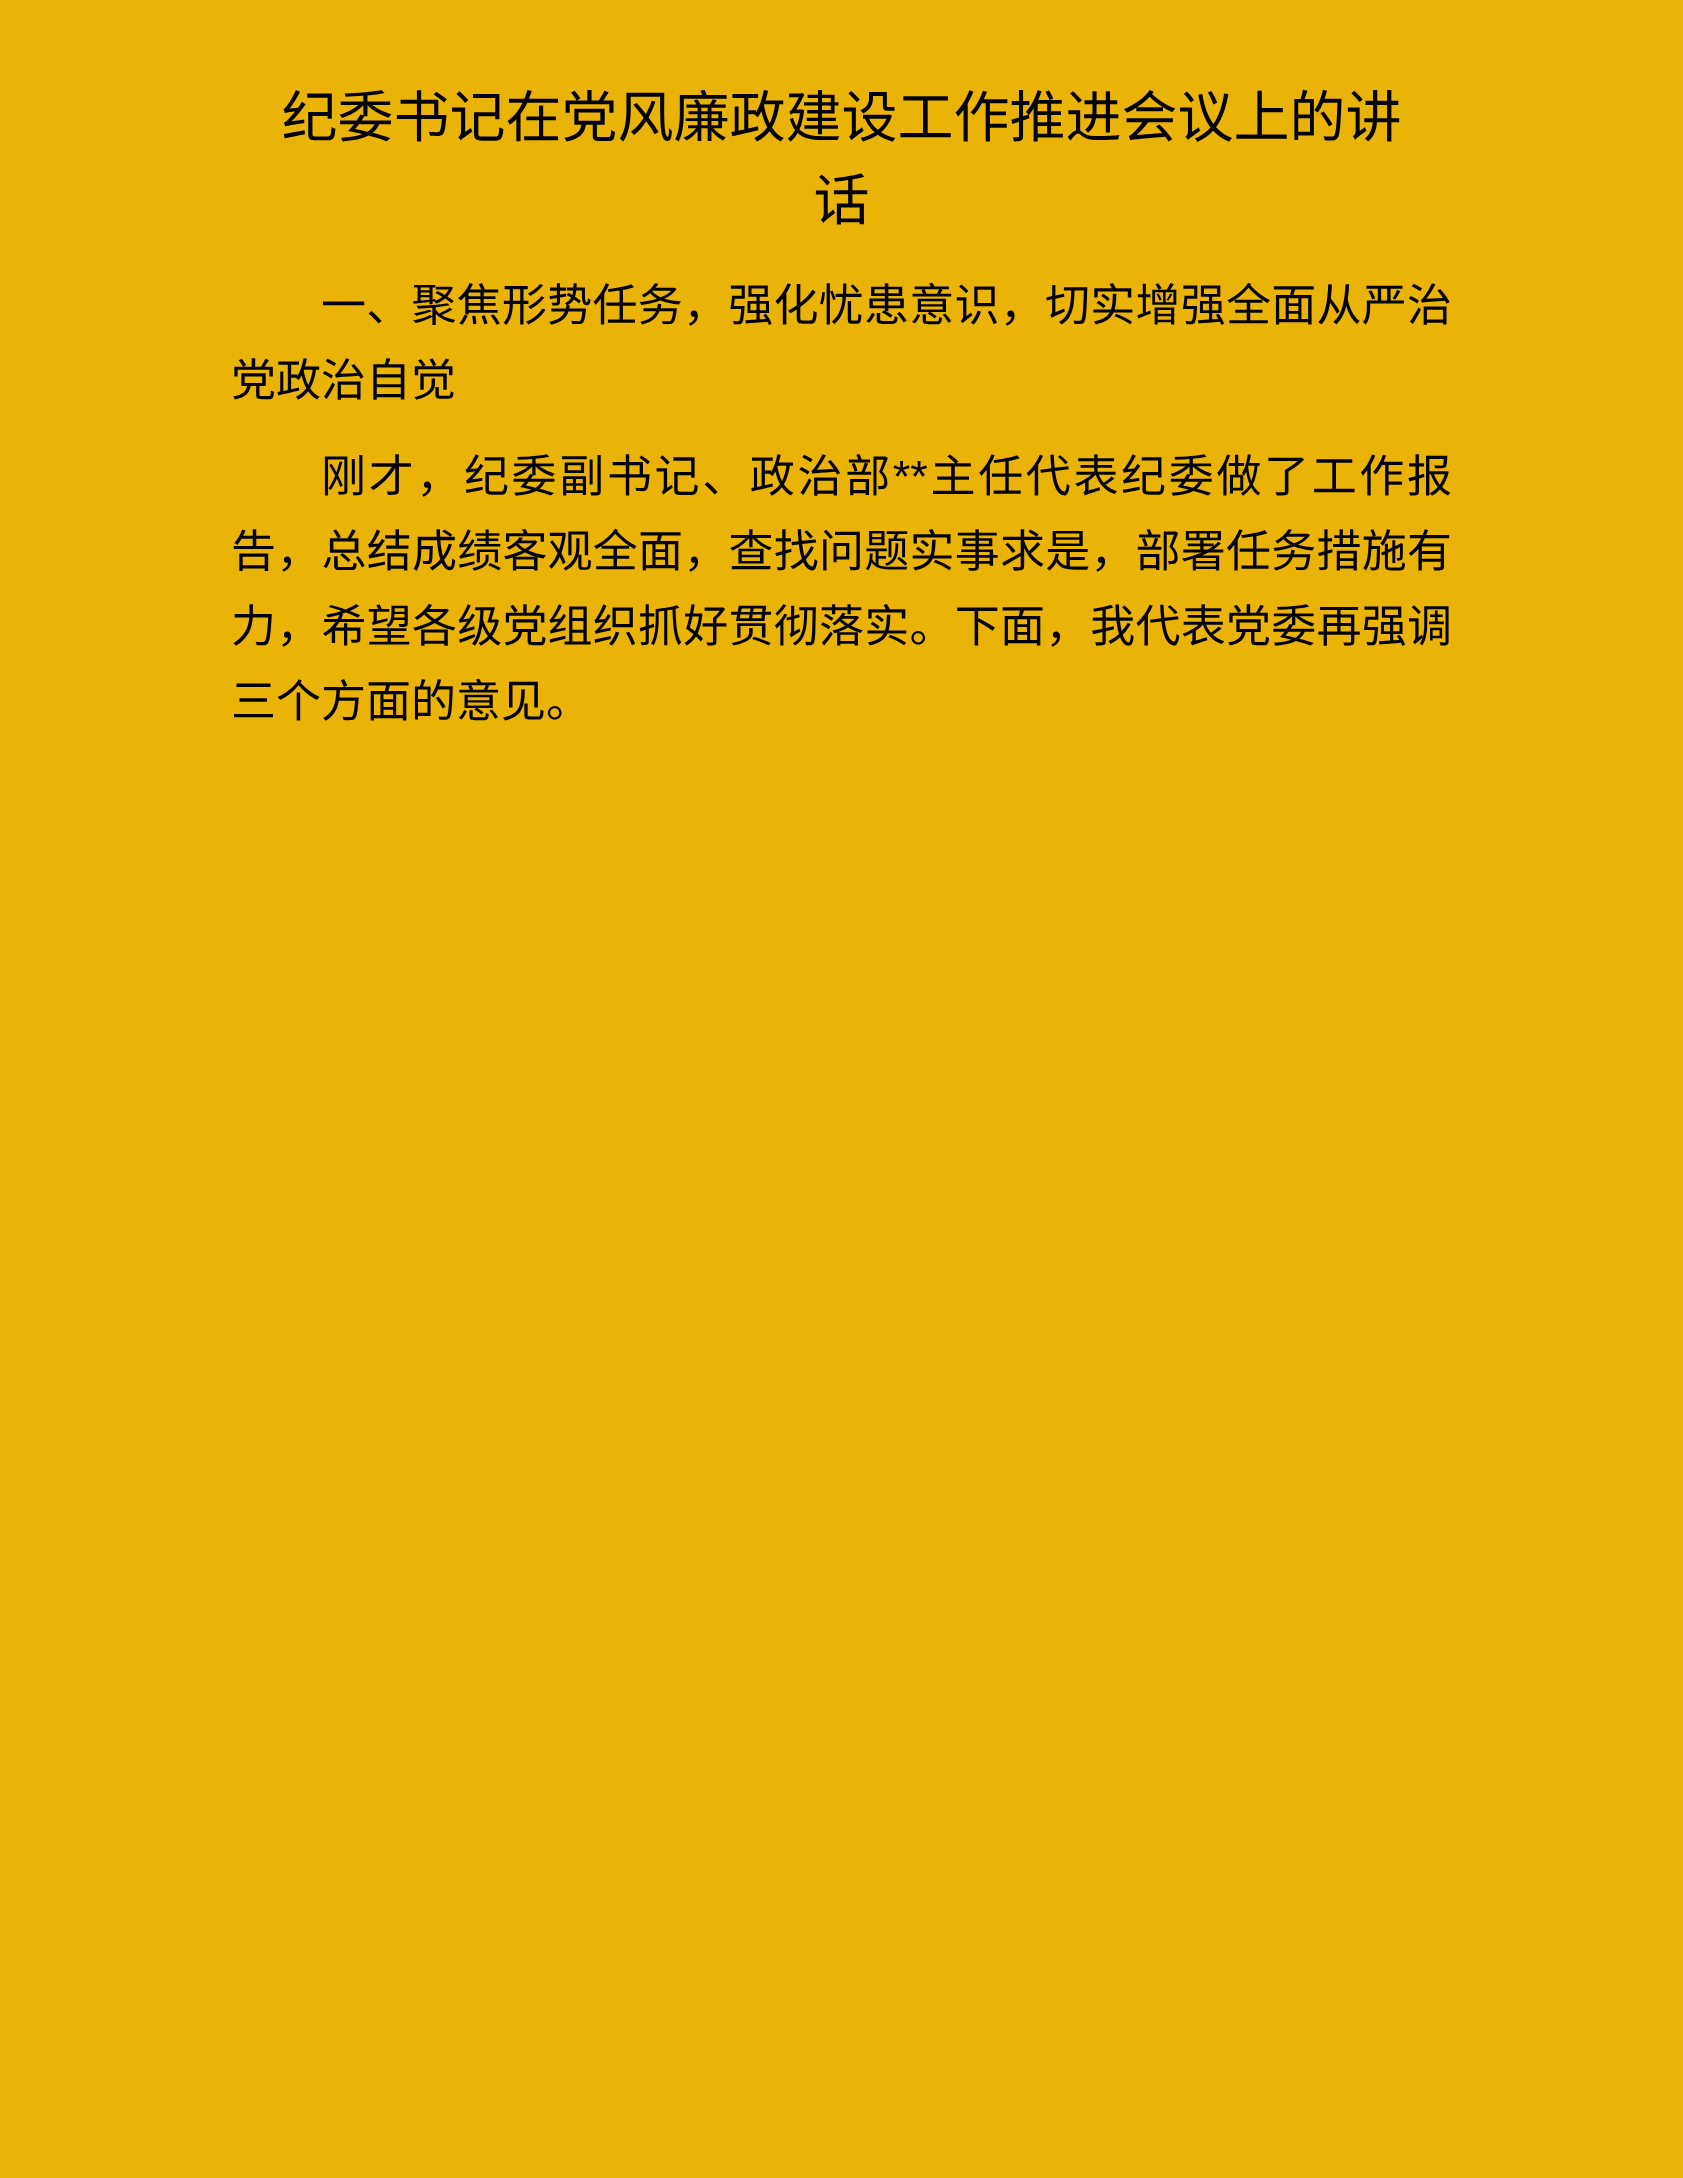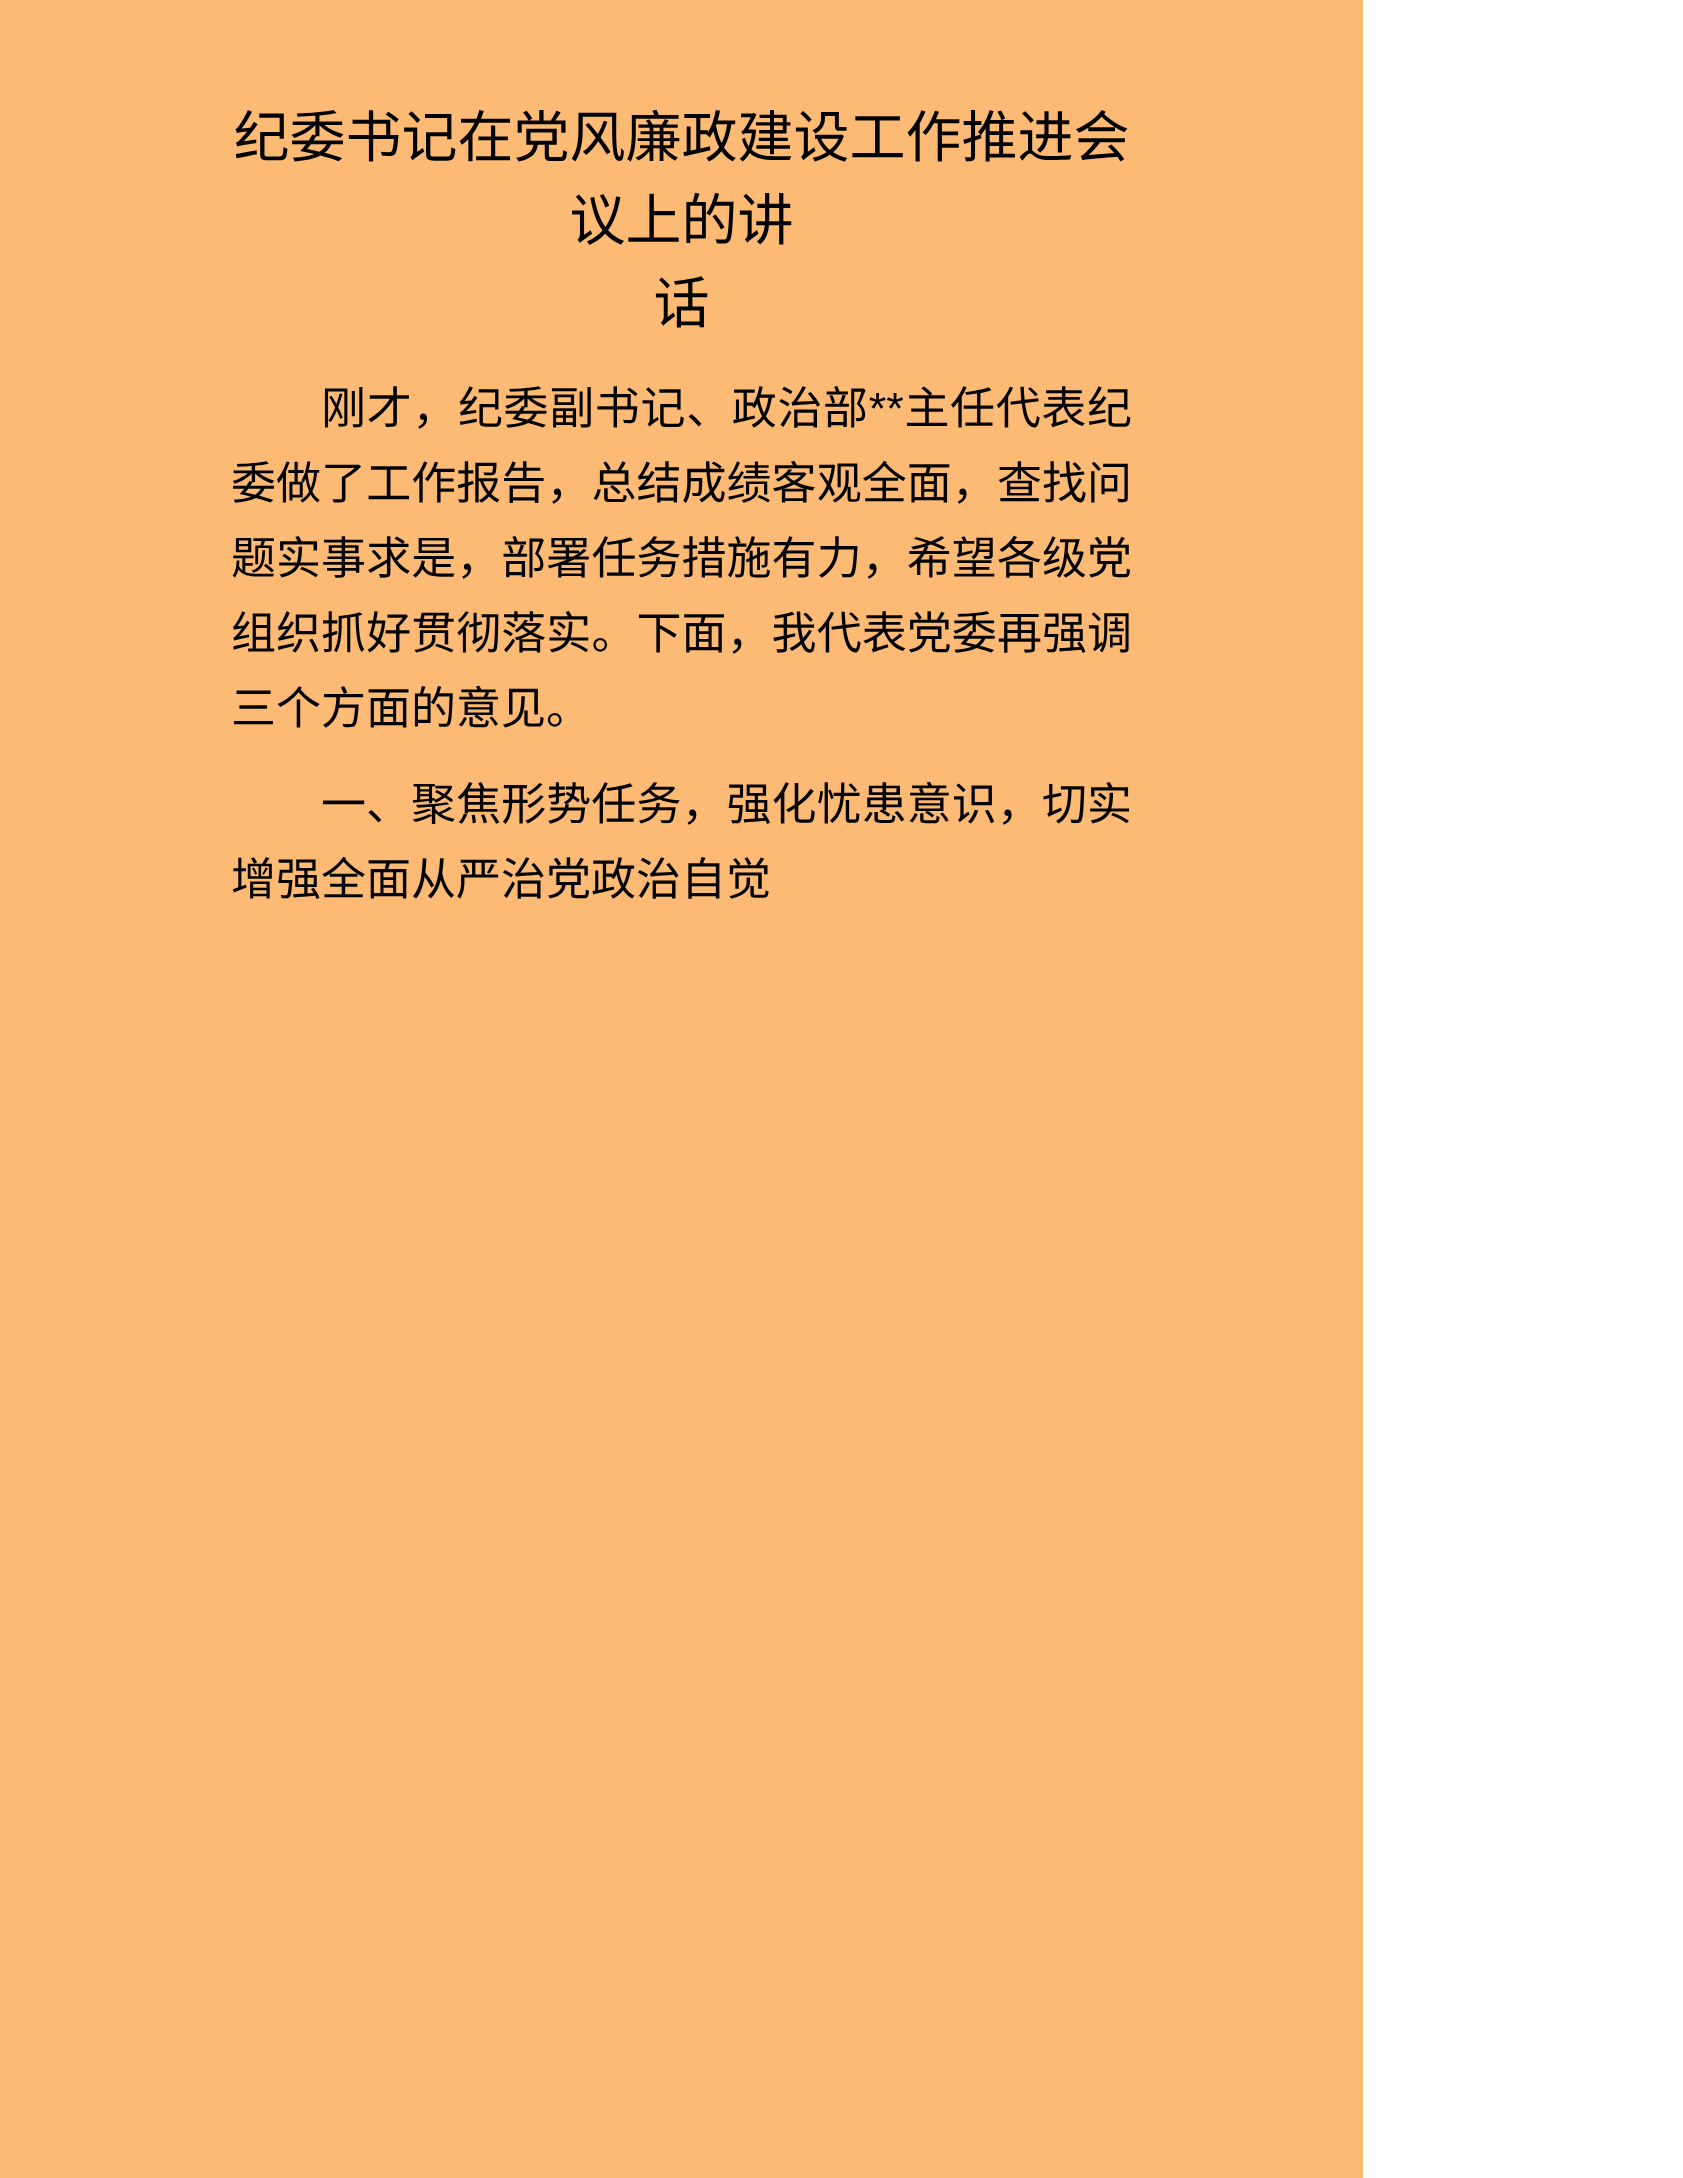--- a/index.html
+++ b/index.html
@@ -2,26 +2,26 @@
 <html lang="zh-CN"><head>
 <meta charset="utf-8">
 <style>
   html, body {
     margin: 0;
     padding: 0;
     background: #ffffff;
   }
   .page {
     position: relative;
-    width: 1363px;
+    width: 1683px;
     height: 2178px;
     box-sizing: border-box;
-    background: #fdba74;
+    background: #eab308;
     color: #000000;
-    padding: 96px 231px 0 231px;
+    padding: 76px 231px 0 231px;
     overflow: hidden;
     font-family: "Liberation Sans", "DejaVu Sans", sans-serif;
   }
   .doc-title {
     margin: 0 0 26px 0;
     font-size: 56px;
     line-height: 83px;
     font-weight: 400;
     text-align: center;
     color: #000000;
@@ -44,20 +44,20 @@
 </head>
 <body>
 
 <div class="page">
 
   <h1 class="doc-title">
     <span class="title-line">纪委书记在党风廉政建设工作推进会议上的讲</span>
     <span class="title-line">话</span>
   </h1>
 
+  <p class="para">一、聚焦形势任务，强化忧患意识，切实增强全面从严治党政治自觉</p>
+
   <p class="para">刚才，纪委副书记、政治部**主任代表纪委做了工作报告，总结成绩客观全面，查找问题实事求是，部署任务措施有力，希望各级党组织抓好贯彻落实。下面，我代表党委再强调三个方面的意见。</p>
-
-  <p class="para">一、聚焦形势任务，强化忧患意识，切实增强全面从严治党政治自觉</p>
 
 
 
 </div>
 
 
 </body></html>

